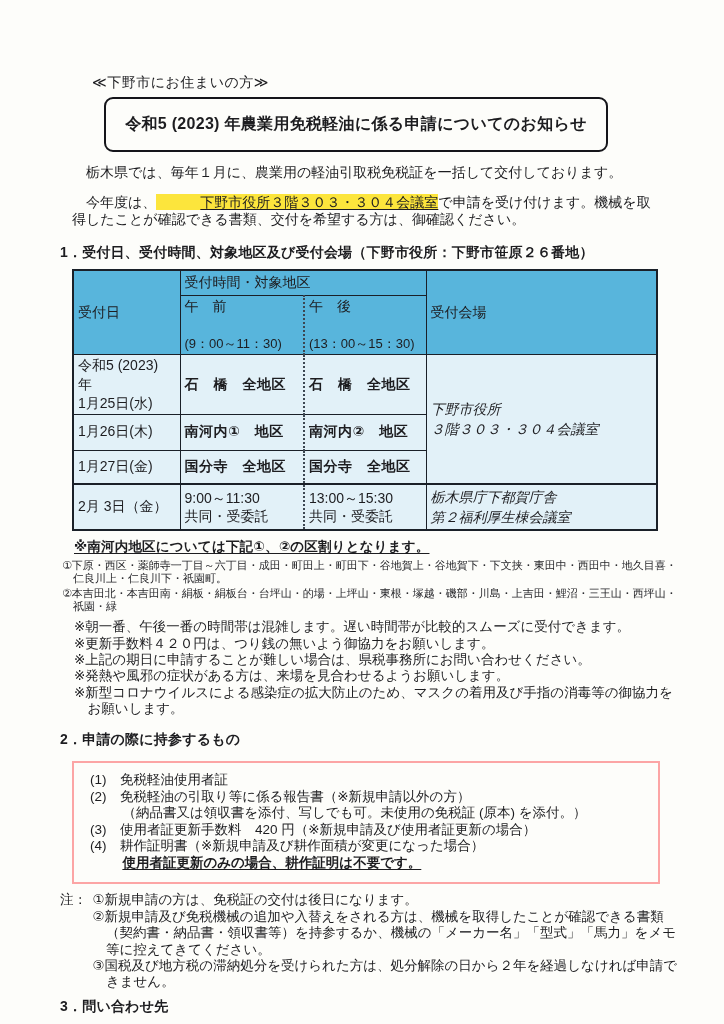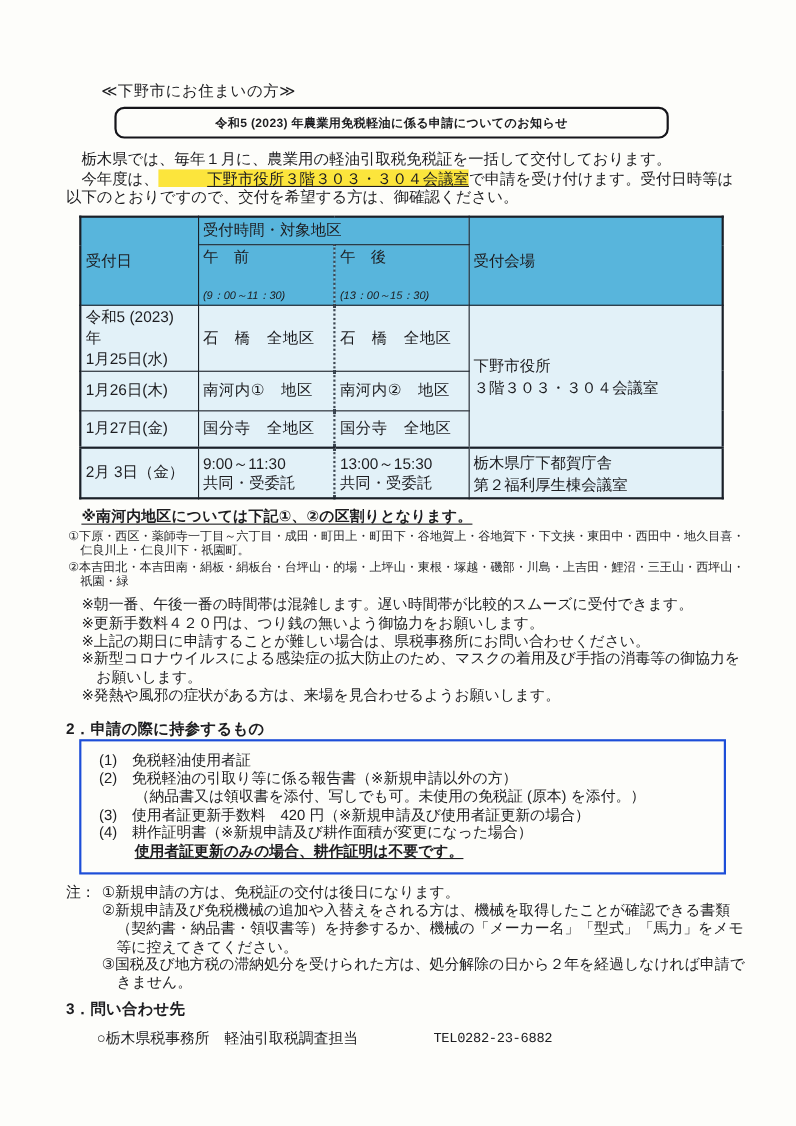--- a/index.html
+++ b/index.html
@@ -11,27 +11,27 @@
     -webkit-font-smoothing:antialiased;
   }
   .page{position:relative;width:724px;height:1024px;overflow:hidden;}
   .content{padding:74px 50px 0 60px;}
 
   .audience{font-size:14px;letter-spacing:.5px;margin-left:32px;}
 
   .title-box{
     width:476px;margin:5px 0 0 44px;
     border:2.5px solid #15151a;border-radius:9px;
-    padding:5px 12px;text-align:center;
-    font-size:11px;font-weight:700;letter-spacing:.3px;
+    padding:15px 12px;text-align:center;
+    font-size:16px;font-weight:700;letter-spacing:.3px;
     background:#fdfdfa;
   }
 
   .intro{margin-top:10px;font-size:14px;line-height:1.26;width:614px;}
-  .intro p{margin:0;text-indent:1em;}
+  .intro p{margin:12px;text-indent:1em;}
   .hl{
     background:var(--highlight-yellow,#fce53c);
     text-decoration:underline;
     text-underline-offset:2px;
     padding-left:44px;
   }
 
   .sec-heading{font-size:14px;font-weight:600;letter-spacing:.2px;}
   .sec1-heading{margin-top:15px;}
 
@@ -44,41 +44,41 @@
   }
   table.reception .hd{background:var(--header-blue,#58b5dc);font-weight:500;font-size:14px;}
   table.reception td{background:var(--cell-blue,#e2f1f8);font-size:14px;}
   tr.hrow1{height:26px;}
   tr.hrow2{height:46px;}
   tr.brow1{height:40px;margin-left:39px;}
   tr.brow2{height:36px;}
   tr.brow3{height:34px;}
   tr.brow4{height:46px;}
   .pmcol{border-left:2px dotted #3c4752 !important;}
-  td.district{font-weight:400;font-size:14.5px;letter-spacing:.5px;}
+  td.district{font-weight:700;font-size:14.5px;letter-spacing:.5px;}
   td.datecell{font-size:13.5px;}
-  td.venuecell{text-align:left;padding-left:26px;font-size:14px;line-height:1.45;}
-  .time-small{font-size:10px;margin-top:19px;font-style:italic;}
+  td.venuecell{text-align:left;padding-left:26px;font-size:14px;line-height:1.45;font-style:italic;}
+  .time-small{font-size:13px;margin-top:19px;}
   tr.lastrow td{border-top:2.5px solid #1a2028;}
   .cellline{line-height:1.35;}
 
   .district-note-title{
     margin:7px 0 0 14px;font-size:13.5px;font-weight:700;
     text-decoration:underline;text-underline-offset:2px;letter-spacing:.2px;
   }
   .district-list{margin:3px 0 0 2px;width:618px;font-size:11px;line-height:1.18;color:#26262a;}
   .district-list div{padding-left:1em;text-indent:-1em;margin-bottom:2px;}
 
   .star-notes{margin:6px 0 0 14px;width:606px;font-size:13.5px;line-height:1.21;}
   .star-notes div{padding-left:1em;text-indent:-1em;}
 
   .sec2-heading{margin-top:14px;}
   .bring-box{
-    margin:0 0 0 12px;width:552px;
-    border:2px solid #1d4ed8;padding:9px 16px 11px 16px;
+    margin:12px 0 0 12px;width:552px;
+    border:2px solid #fca5a5;padding:9px 16px 11px 16px;
     font-size:13.5px;line-height:1.22;background:#fdfdfa;
   }
   .bring-box .item{padding-left:2.4em;text-indent:-2.4em;}
   .bring-box .sub{padding-left:2.4em;}
   .bold{font-weight:400;}
   .bold-underline{font-weight:700;text-decoration:underline;text-underline-offset:2px;}
 
   .chu{display:flex;margin:8px 0 0 0;width:624px;font-size:13.5px;line-height:1.22;}
   .chu-label{flex:0 0 2.4em;}
   .chu-items div{padding-left:1em;text-indent:-1em;}
@@ -96,23 +96,24 @@
   <div class="content">
 
     <div class="audience">≪下野市にお住まいの方≫</div>
 
     <div class="title-box">
       <span>令和5 (2023) 年農業用免税軽油に係る申請についてのお知らせ</span>
     </div>
 
     <div class="intro">
       <p>栃木県では、毎年１月に、農業用の軽油引取税免税証を一括して交付しております。</p>
-      <p><span>今年度は、</span><span class="hl">下野市役所３階３０３・３０４会議室</span><span>で申請を受け付けます。受付日時等は以下のとおりですので、交付を希望する方は、御確認ください。</span></p>
-    </div>
-
+      <p><span>今年度は、</span><span class="hl">下野市役所３階３０３・３０４会議室</span><span>で申請を受け付けます。機械を取得したことが確認できる書類、交付を希望する方は、御確認ください。</span></p>
+    </div>
+
+    <div class="sec-heading sec1-heading">1．受付日、受付時間、対象地区及び受付会場（下野市役所：下野市笹原２６番地）</div>
 
     <table class="reception">
       <colgroup>
         <col style="width:107px">
           <col style="width:124px">
           <col style="width:122px">
           <col style="width:231px">
       </colgroup>
       <thead>
         <tr class="hrow1">
@@ -176,22 +177,22 @@
 
     <div class="district-list">
       <div>①下原・西区・薬師寺一丁目～六丁目・成田・町田上・町田下・谷地賀上・谷地賀下・下文挟・東田中・西田中・地久目喜・仁良川上・仁良川下・祇園町。</div>
       <div>②本吉田北・本吉田南・絹板・絹板台・台坪山・的場・上坪山・東根・塚越・磯部・川島・上吉田・鯉沼・三王山・西坪山・祇園・緑</div>
     </div>
 
     <div class="star-notes">
       <div>※朝一番、午後一番の時間帯は混雑します。遅い時間帯が比較的スムーズに受付できます。</div>
       <div>※更新手数料４２０円は、つり銭の無いよう御協力をお願いします。</div>
       <div>※上記の期日に申請することが難しい場合は、県税事務所にお問い合わせください。</div>
+      <div>※発熱や風邪の症状がある方は、来場を見合わせるようお願いします。</div>
       <div>※新型コロナウイルスによる感染症の拡大防止のため、マスクの着用及び手指の消毒等の御協力をお願いします。</div>
-      <div>※発熱や風邪の症状がある方は、来場を見合わせるようお願いします。</div>
     </div>
 
     <div class="sec-heading sec2-heading">2．申請の際に持参するもの</div>
 
     <div class="bring-box">
       <div class="item">(1)　免税軽油使用者証</div>
       <div class="item">(2)　免税軽油の引取り等に係る報告書（※新規申請以外の方）</div>
       <div class="sub bold">（納品書又は領収書を添付、写しでも可。未使用の免税証 (原本) を添付。）</div>
       <div class="item">(3)　使用者証更新手数料　420 円（※新規申請及び使用者証更新の場合）</div>
       <div class="item">(4)　耕作証明書（※新規申請及び耕作面積が変更になった場合）</div>

